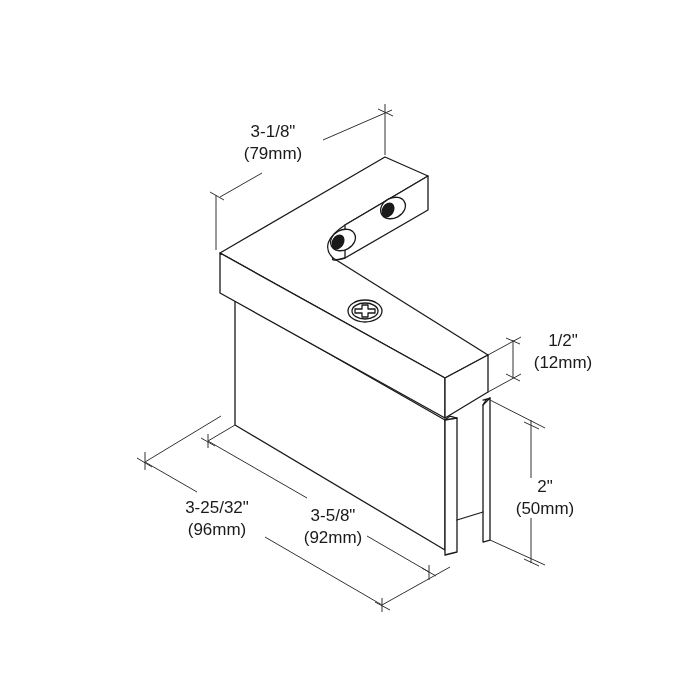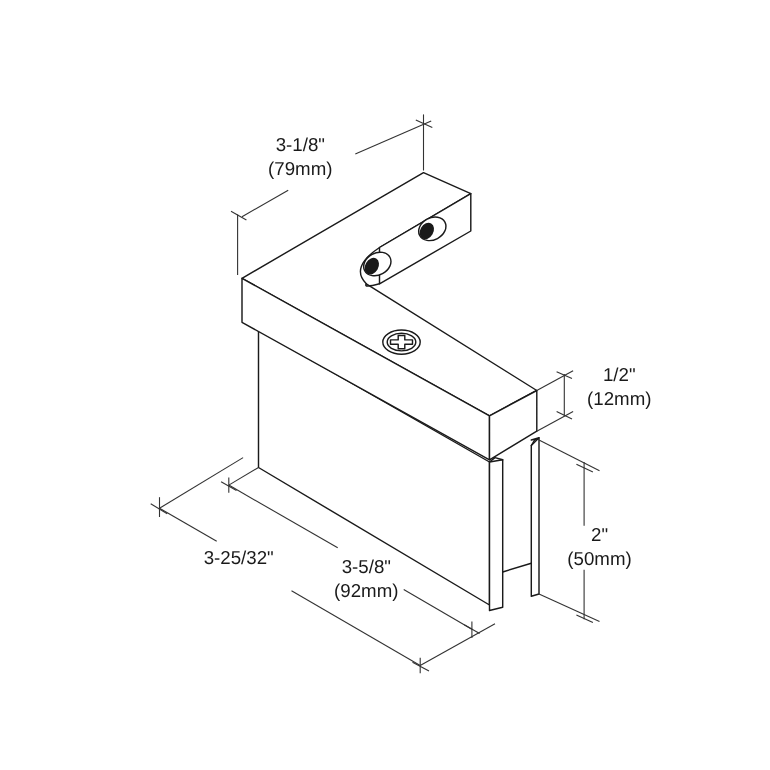--- a/index.html
+++ b/index.html
@@ -101,18 +101,19 @@
   <div>(12mm)</div>
 </div>
 
 <div class="lbl" style="left:505px;top:476px;width:80px;">
   <div>2"</div>
   <div>(50mm)</div>
 </div>
 
 <div class="lbl" style="left:172px;top:497px;width:90px;">
   <div>3-25/32"</div>
+  <div>(96mm)</div>
 </div>
 
 <div class="lbl" style="left:293px;top:505px;width:80px;">
   <div>3-5/8"</div>
   <div>(92mm)</div>
 </div>
 
 </body></html>

